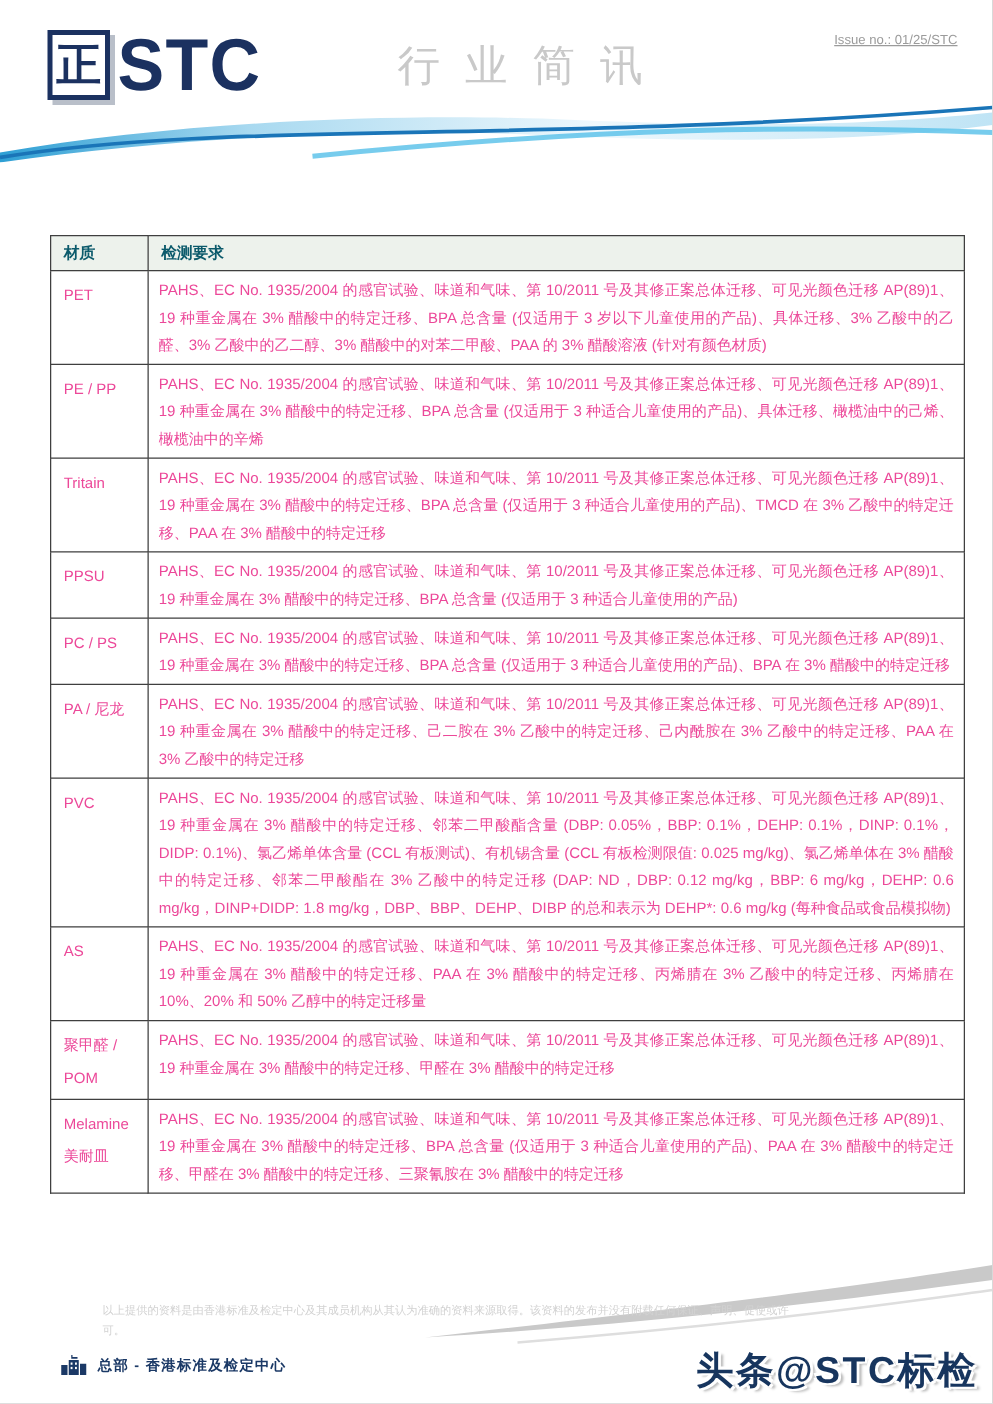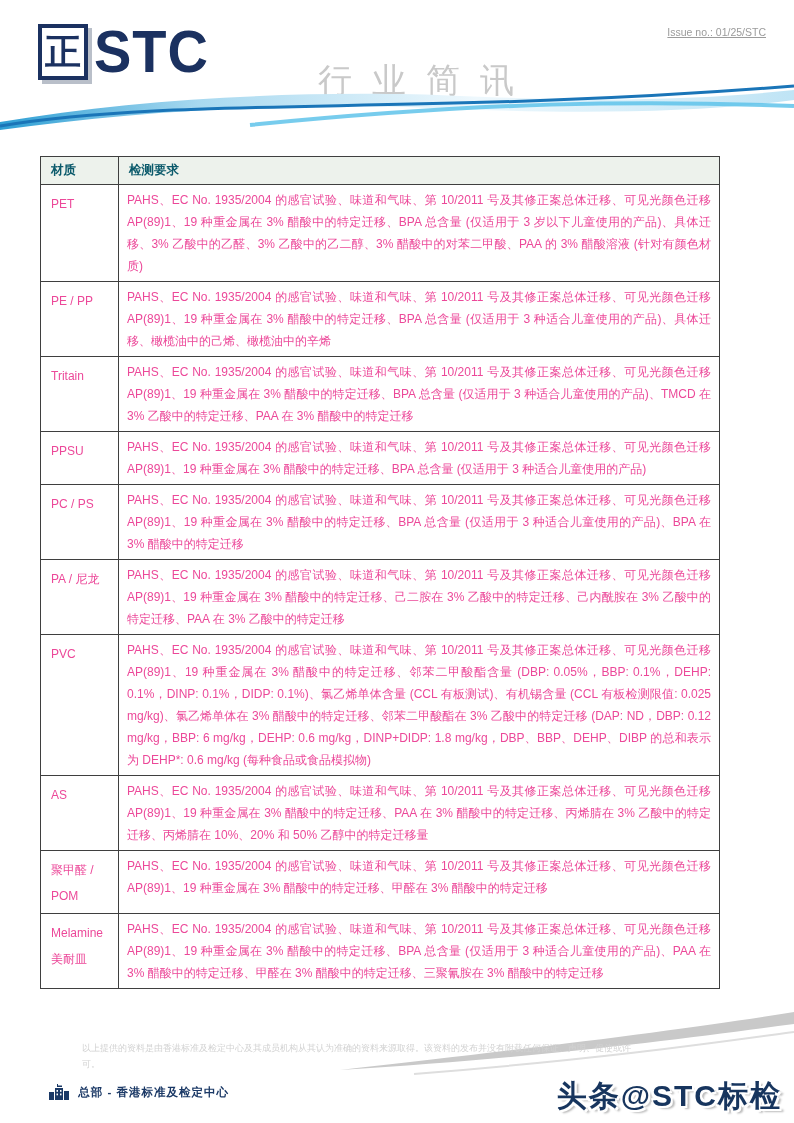--- a/index.html
+++ b/index.html
@@ -7,30 +7,30 @@
   .page { width:794px; height:1123px; margin:0 auto; background:#fff; position:relative; overflow:hidden; }
 
   
   .header { position:absolute; top:0; left:0; right:0; height:84px; }
   .logo { position:absolute; left:38px; top:24px; display:flex; align-items:flex-start; }
   .emblem { width:50px; height:56px; border:4px solid #1b3160; background:#fff; color:#1b3160;
             font-size:36px; font-weight:bold; display:flex; align-items:center; justify-content:center;
             box-shadow:4px 4px 0 #b9bfc9; }
   .logo-text { font-size:56px; font-weight:800; color:#1b3160; letter-spacing:1px; line-height:56px; margin-left:6px;
                transform:scaleY(1.05); }
-  .newsletter-title { position:absolute; left:318px; top:30px; font-size:34px; color:#c9c9c9; letter-spacing:20px; white-space:nowrap;margin-top:28px; }
+  .newsletter-title { position:absolute; left:318px; top:30px; font-size:34px; color:#c9c9c9; letter-spacing:20px; white-space:nowrap; }
   .issue-no { position:absolute; right:28px; top:26px; font-size:10.5px; color:#9b9b9b;text-decoration:underline; }
   .header-wave { position:absolute; top:82px; left:0; }
 
   
   .doc-title { position:absolute; top:150px; left:48px; font-size:13.5px; font-weight:bold; color:#0a4f63; }
   .doc-title .hl { color:#e60000; text-decoration:underline; }
 
   
-  table.req { position:absolute; top:156px; left:40px; width:680px; border-collapse:collapse; table-layout:fixed; }
+  table.req { position:absolute; top:188px; left:40px; width:732px; border-collapse:collapse; table-layout:fixed; }
   table.req th, table.req td { border:1px solid #3f3f3f; vertical-align:top; }
   table.req th { background:#edf2ec; color:#0b5a6b; font-size:12.5px; font-weight:bold; text-align:left; padding:5px 8px 5px 10px; }
   table.req td { color:#ec4899; font-size:12px; line-height:22px; padding:4px 8px; text-align:justify; }
   table.req td.mat { padding:6px 4px 4px 10px; line-height:26px; text-align:left; }
   col.c-mat { width:78px; }
 
   
   .footer-swoosh { position:absolute; top:1012px; right:0; }
   .disclaimer { position:absolute; top:1040px; left:42px; right:150px; color:#d2d2d2; font-size:9px; line-height:16px;margin-left:40px; }
   .footer-bar { position:absolute; top:1084px; left:40px; display:flex; align-items:center; gap:42px;flex-direction:column; }

